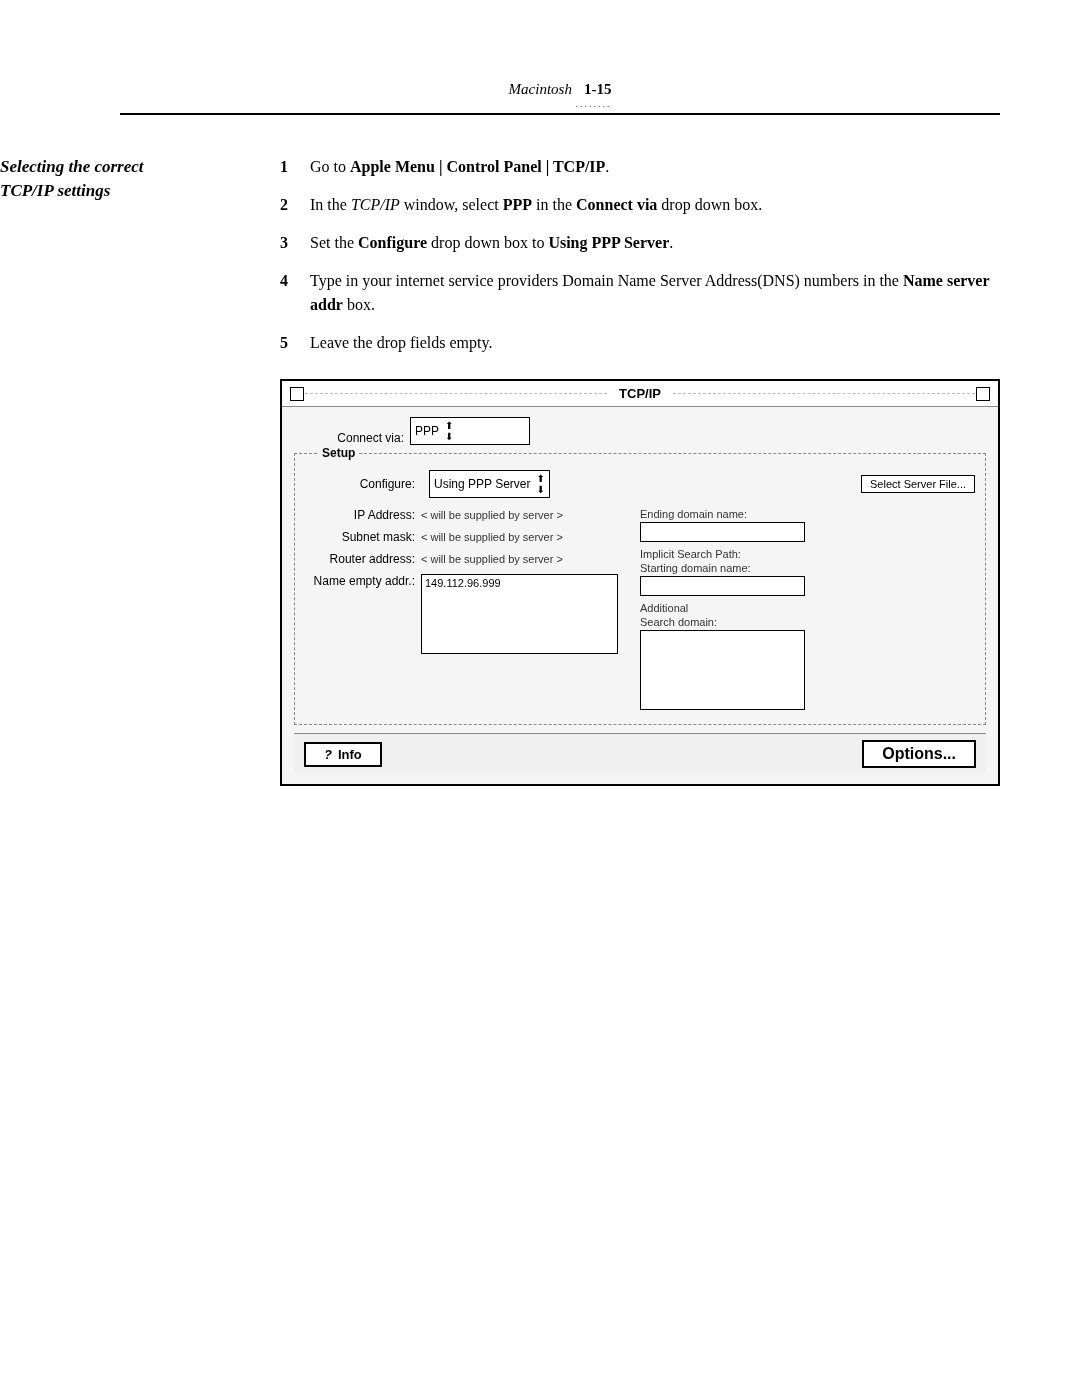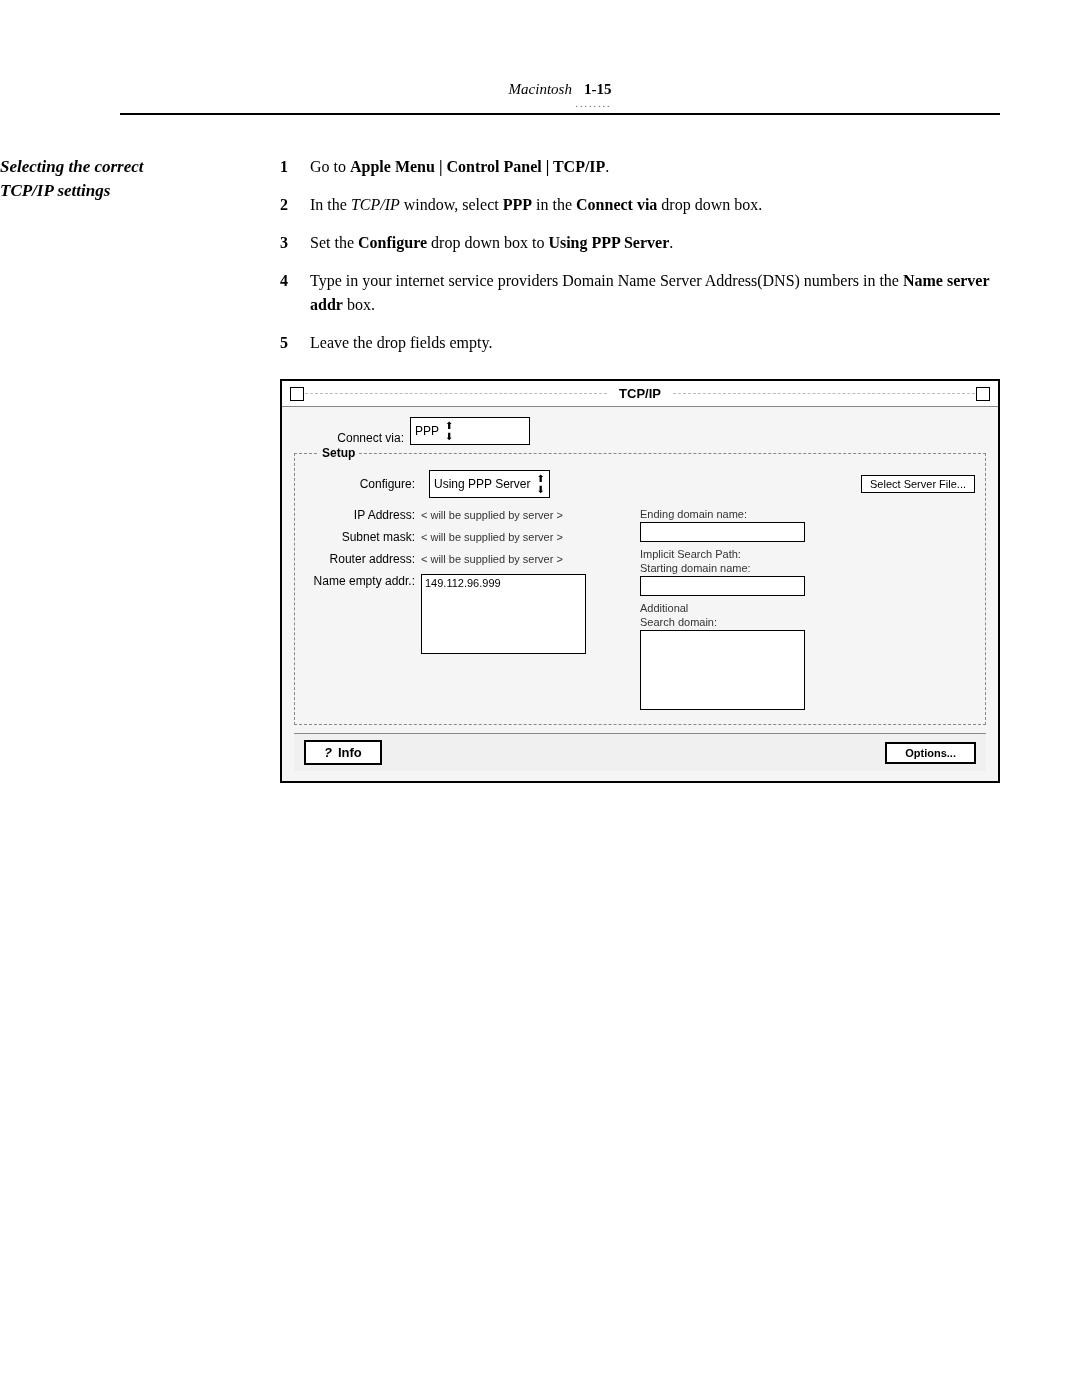--- a/index.html
+++ b/index.html
@@ -234,21 +234,21 @@
     }
 
     .name-server-row {
       display: flex;
       align-items: flex-start;
       margin-top: 6px;
     }
     .name-server-input {
       border: 1px solid #000;
       background: #fff;
-      width: 165px;
+      width: 197px;
       min-height: 80px;
       font-size: 11px;
       padding: 2px 3px;
     }
 
     .right-col-group {
       margin-bottom: 6px;
     }
     .right-col-sublabel {
       font-size: 11px;
@@ -279,21 +279,21 @@
     }
     .info-icon {
       font-style: italic;
       font-weight: bold;
       font-size: 13px;
     }
     .options-btn {
       border: 2px solid #000;
       background: #fff;
       padding: 3px 18px;
-      font-size: 11px;
+      font-size: 16px;
       font-weight: bold;
       font-family: Geneva, Arial, sans-serif;
       cursor: pointer;
     }
 
     
     .titlebar-inner {
       display: flex;
       align-items: center;
       gap: 0;

